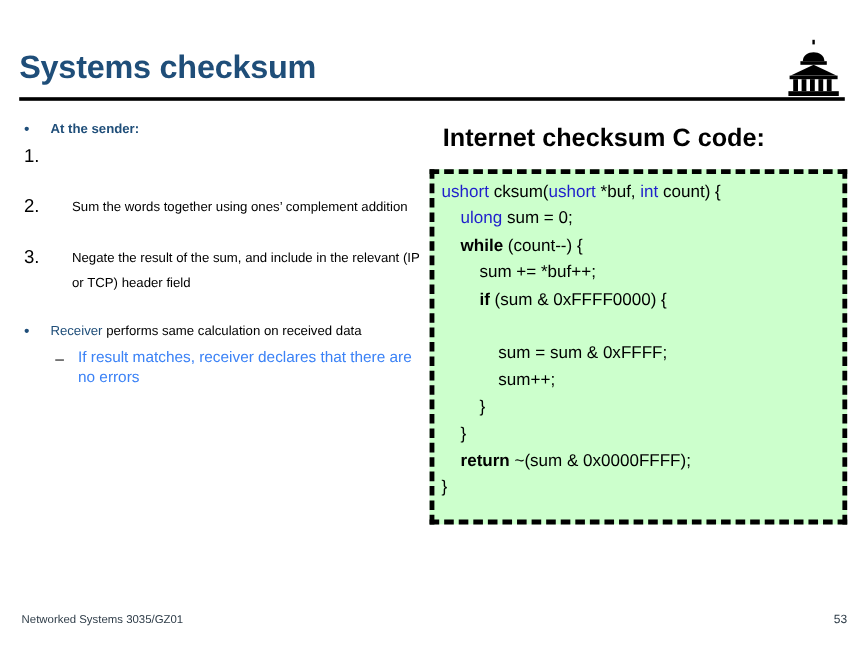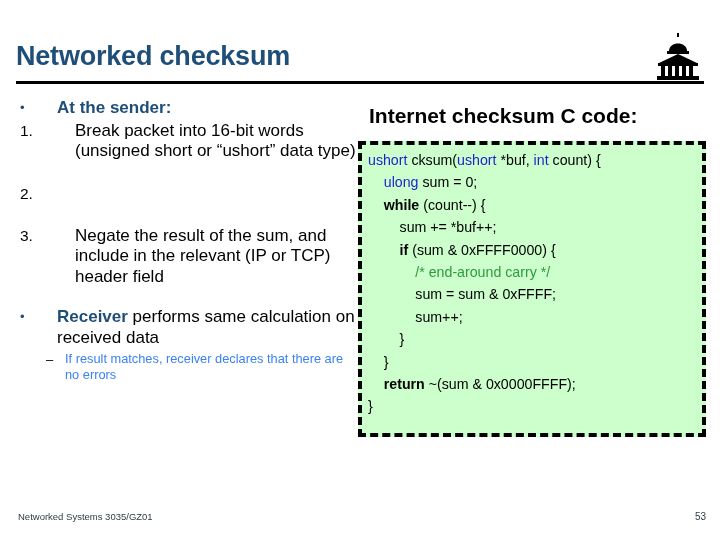--- a/index.html
+++ b/index.html
@@ -76,32 +76,31 @@
   .num-marker {
     flex: 0 0 auto;
     width: 40px;
     font-size: 15.5px;
     line-height: 20px;
     color: #000000;
     padding-left: 4px;
   }
   .bullet-text {
     flex: 1 1 auto;
-    font-size: 17px;
+    font-size: 11px;
     line-height: 20.5px;
     color: #000000;
-    margin-left: 15px;
   }
   .bullet-text.headline {
     color: #1F4E79;
     font-weight: bold;
   }
   .em-blue {
     color: #1F4E79;
-    font-weight: bold;
+    font-weight: normal;
   }
 
   .gap-lg { height: 20px; }
   .gap-md { height: 18px; }
 
   
   .sub-row {
     display: flex;
     align-items: flex-start;
     margin-top: 3px;
@@ -168,21 +167,21 @@
     position: absolute;
     right: 14px;
     top: 511px;
     font-size: 10px;
     color: #2E3C48;
   }
 </style>
 </head>
 <body>
 
-<div class="slide-title">Networked checksum</div>
+<div class="slide-title">Systems checksum</div>
 
 <div class="logo">
   <svg width="60" height="47" viewBox="0 0 60 47" aria-hidden="true">
     <g fill="#000000">
 
       <rect x="29" y="0" width="2" height="4"></rect>
 
       <path d="M21 18 C21 8, 39 8, 39 18 Z"></path>
 
       <rect x="19" y="18" width="22" height="3"></rect>
@@ -206,27 +205,27 @@
 
 <div class="left-col">
 
   <div class="bullet-row">
     <span class="bullet-marker dot">•</span>
     <span class="bullet-text headline">At the sender:</span>
   </div>
 
   <div class="bullet-row">
     <span class="num-marker">1.</span>
-    <span class="bullet-text">Break packet into 16-bit words (unsigned short or “ushort” data type)</span>
   </div>
 
   <div class="gap-lg"></div>
 
   <div class="bullet-row">
     <span class="num-marker">2.</span>
+    <span class="bullet-text">Sum the words together using ones’ complement addition</span>
   </div>
 
   <div class="gap-lg"></div>
 
   <div class="bullet-row">
     <span class="num-marker">3.</span>
     <span class="bullet-text">Negate the result of the sum, and include in the relevant (IP or TCP) header field</span>
   </div>
 
   <div class="gap-md"></div>
@@ -244,21 +243,21 @@
 </div>
 
 <div class="code-header">Internet checksum C code:</div>
 
 <div class="code-box" id="code-box">
     <div class="code-line"><span class="kw-type">ushort</span><span> cksum(</span><span class="kw-type">ushort</span><span> *buf, </span><span class="kw-type">int</span><span> count) {</span></div>
     <div class="code-line"><span>    </span><span class="kw-type">ulong</span><span> sum = 0;</span></div>
     <div class="code-line"><span>    </span><span class="kw-bold">while</span><span> (count--) {</span></div>
     <div class="code-line"><span>        sum += *buf++;</span></div>
     <div class="code-line"><span>        </span><span class="kw-bold">if</span><span> (sum &amp; 0xFFFF0000) {</span></div>
-    <div class="code-line"><span>            </span><span class="comment">/* end-around carry */</span></div>
+    <div class="code-line"><span>            </span></div>
     <div class="code-line"><span>            sum = sum &amp; 0xFFFF;</span></div>
     <div class="code-line"><span>            sum++;</span></div>
     <div class="code-line"><span>        }</span></div>
     <div class="code-line"><span>    }</span></div>
     <div class="code-line"><span>    </span><span class="kw-bold">return</span><span> ~(sum &amp; 0x0000FFFF);</span></div>
     <div class="code-line"><span>}</span></div>
   </div>
 
 <div class="footer-left">Networked Systems 3035/GZ01</div>
 <div class="footer-page">53</div>

